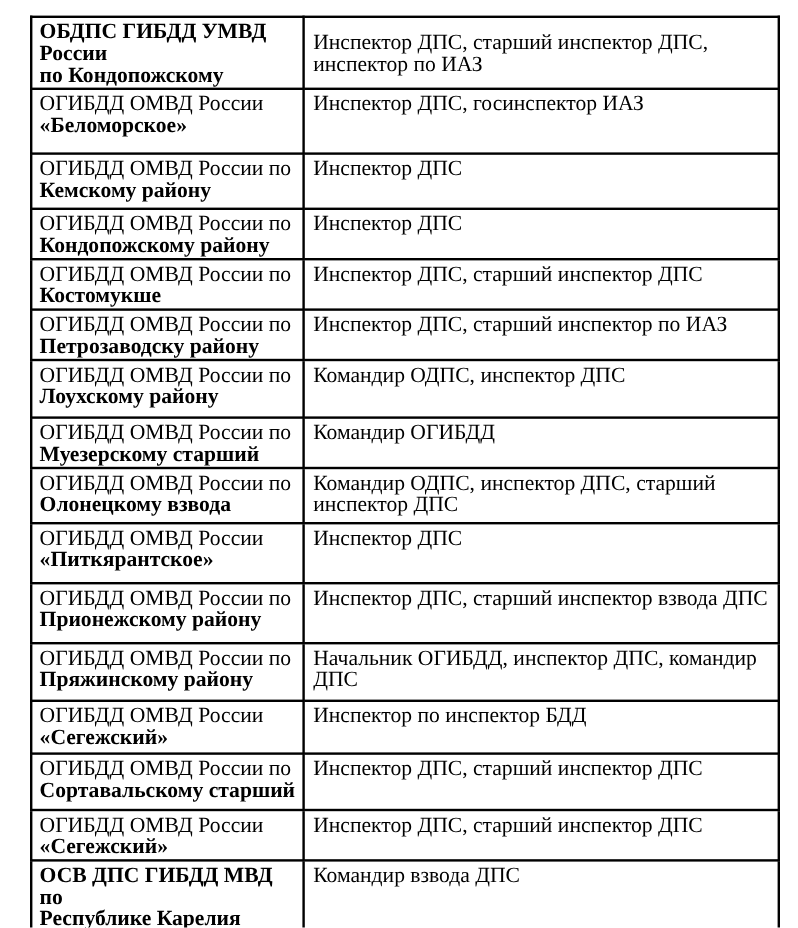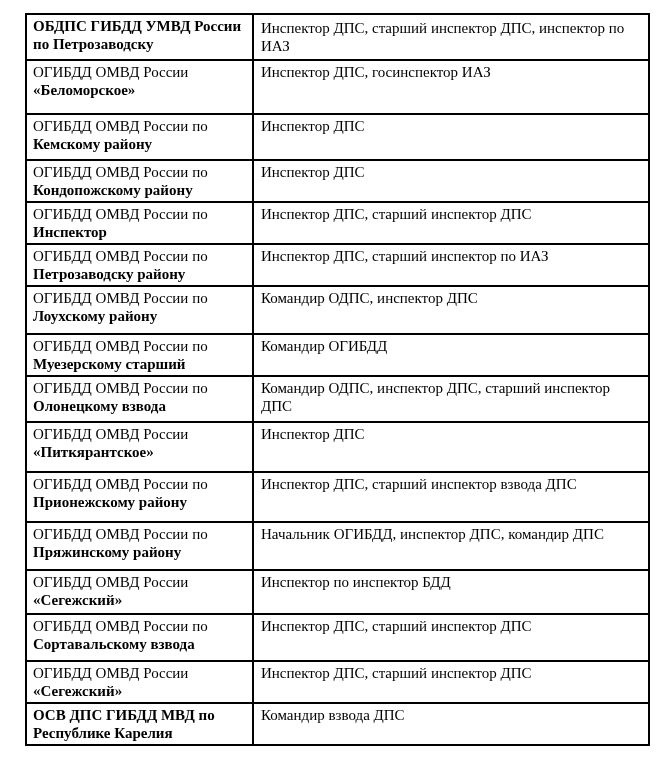--- a/index.html
+++ b/index.html
@@ -23,57 +23,57 @@
     border-collapse: collapse;
     table-layout: fixed;
     width: 623px;
     background: #ffffff;
   }
   col.col-unit { width: 227px; }
   col.col-positions { width: 396px; }
   td {
     border: 2px solid #000000;
     vertical-align: top;
-    font-size: 15px;
+    font-size: 18px;
     line-height: 18px;
     padding: 2px 6px 2px 6px;
     overflow: hidden;
   }
   td.positions-cell { padding-left: 7px; }
   td.v-middle { vertical-align: middle; }
   .bold { font-weight: bold; }
 </style>
 </head>
 <body>
 
 <div class="doc-page">
   <table class="assignments">
     <colgroup>
       <col class="col-unit">
       <col class="col-positions">
     </colgroup>
     <tbody id="table-body">
         <tr style="height: 46px;">
-          <td class="unit-cell"><span class="bold">ОБДПС ГИБДД УМВД России</span><br><span class="bold">по Петрозаводску</span></td>
+          <td class="unit-cell"><span class="bold">ОБДПС ГИБДД УМВД России</span><br><span class="bold">по Кондопожскому</span></td>
           <td class="positions-cell v-middle"><span>Инспектор ДПС, старший инспектор ДПС, инспектор по ИАЗ</span></td>
         </tr>
         <tr style="height: 54px;">
           <td class="unit-cell"><span>ОГИБДД ОМВД России</span><br><span class="bold">«Беломорское»</span></td>
           <td class="positions-cell"><span>Инспектор ДПС, госинспектор ИАЗ</span></td>
         </tr>
         <tr style="height: 46px;">
           <td class="unit-cell"><span>ОГИБДД ОМВД России по</span><br><span class="bold">Кемскому району</span></td>
           <td class="positions-cell"><span>Инспектор ДПС</span></td>
         </tr>
         <tr style="height: 38px;">
           <td class="unit-cell"><span>ОГИБДД ОМВД России по</span><br><span class="bold">Кондопожскому району</span></td>
           <td class="positions-cell"><span>Инспектор ДПС</span></td>
         </tr>
         <tr style="height: 40px;">
-          <td class="unit-cell"><span>ОГИБДД ОМВД России по</span><br><span class="bold">Инспектор</span></td>
+          <td class="unit-cell"><span>ОГИБДД ОМВД России по</span><br><span class="bold">Костомукше</span></td>
           <td class="positions-cell"><span>Инспектор ДПС, старший инспектор ДПС</span></td>
         </tr>
         <tr style="height: 41px;">
           <td class="unit-cell"><span>ОГИБДД ОМВД России по</span><br><span class="bold">Петрозаводску району</span></td>
           <td class="positions-cell"><span>Инспектор ДПС, старший инспектор по ИАЗ</span></td>
         </tr>
         <tr style="height: 48px;">
           <td class="unit-cell"><span>ОГИБДД ОМВД России по</span><br><span class="bold">Лоухскому району</span></td>
           <td class="positions-cell"><span>Командир ОДПС, инспектор ДПС</span></td>
         </tr>
@@ -95,21 +95,21 @@
         </tr>
         <tr style="height: 48px;">
           <td class="unit-cell"><span>ОГИБДД ОМВД России по</span><br><span class="bold">Пряжинскому району</span></td>
           <td class="positions-cell"><span>Начальник ОГИБДД, инспектор ДПС, командир ДПС</span></td>
         </tr>
         <tr style="height: 44px;">
           <td class="unit-cell"><span>ОГИБДД ОМВД России</span><br><span class="bold">«Сегежский»</span></td>
           <td class="positions-cell"><span>Инспектор по инспектор БДД</span></td>
         </tr>
         <tr style="height: 47px;">
-          <td class="unit-cell"><span>ОГИБДД ОМВД России по</span><br><span class="bold">Сортавальскому взвода</span></td>
+          <td class="unit-cell"><span>ОГИБДД ОМВД России по</span><br><span class="bold">Сортавальскому старший</span></td>
           <td class="positions-cell"><span>Инспектор ДПС, старший инспектор ДПС</span></td>
         </tr>
         <tr style="height: 39px;">
           <td class="unit-cell"><span>ОГИБДД ОМВД России</span><br><span class="bold">«Сегежский»</span></td>
           <td class="positions-cell"><span>Инспектор ДПС, старший инспектор ДПС</span></td>
         </tr>
         <tr style="height: 36px;">
           <td class="unit-cell"><span class="bold">ОСВ ДПС ГИБДД МВД по</span><br><span class="bold">Республике Карелия</span></td>
           <td class="positions-cell"><span>Командир взвода ДПС</span></td>
         </tr>

